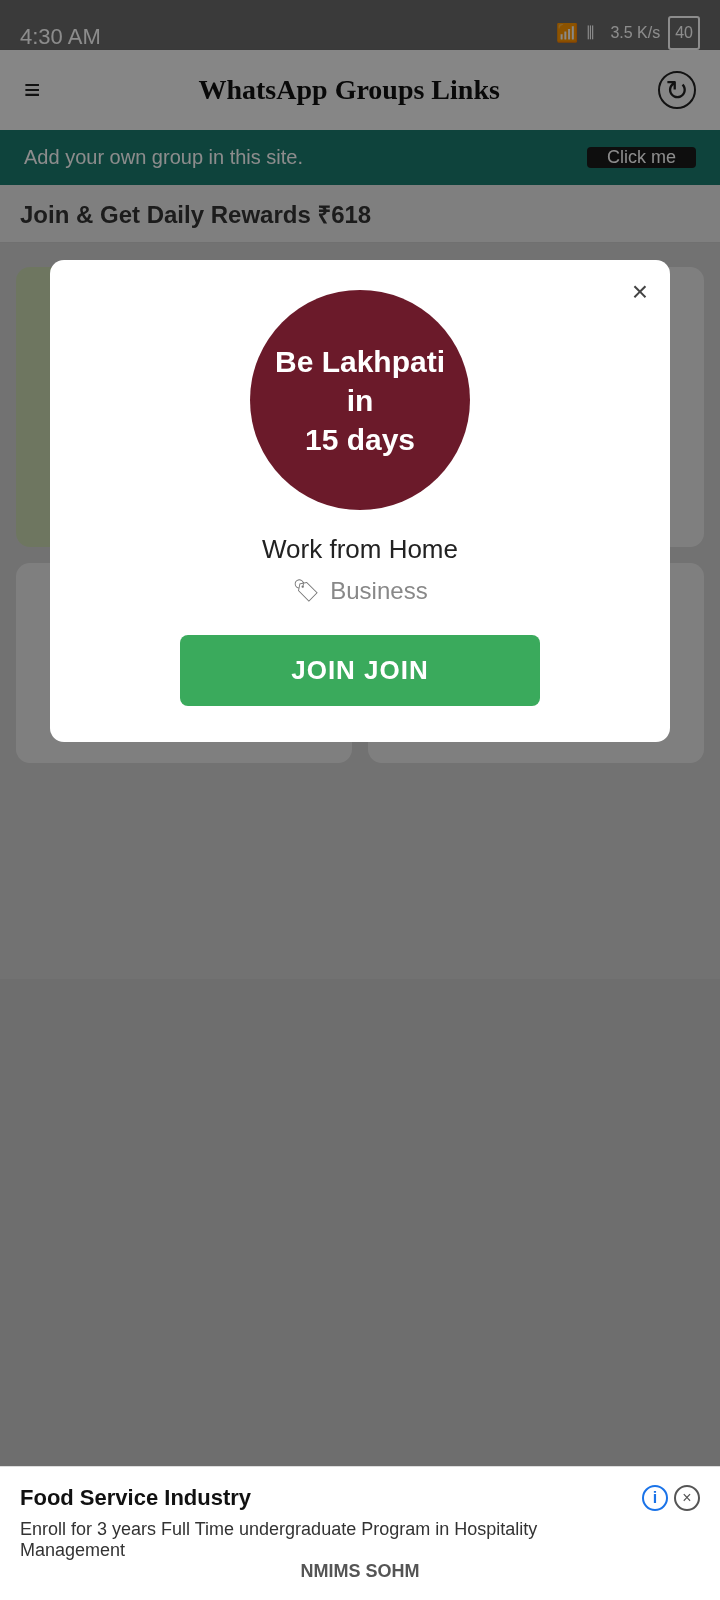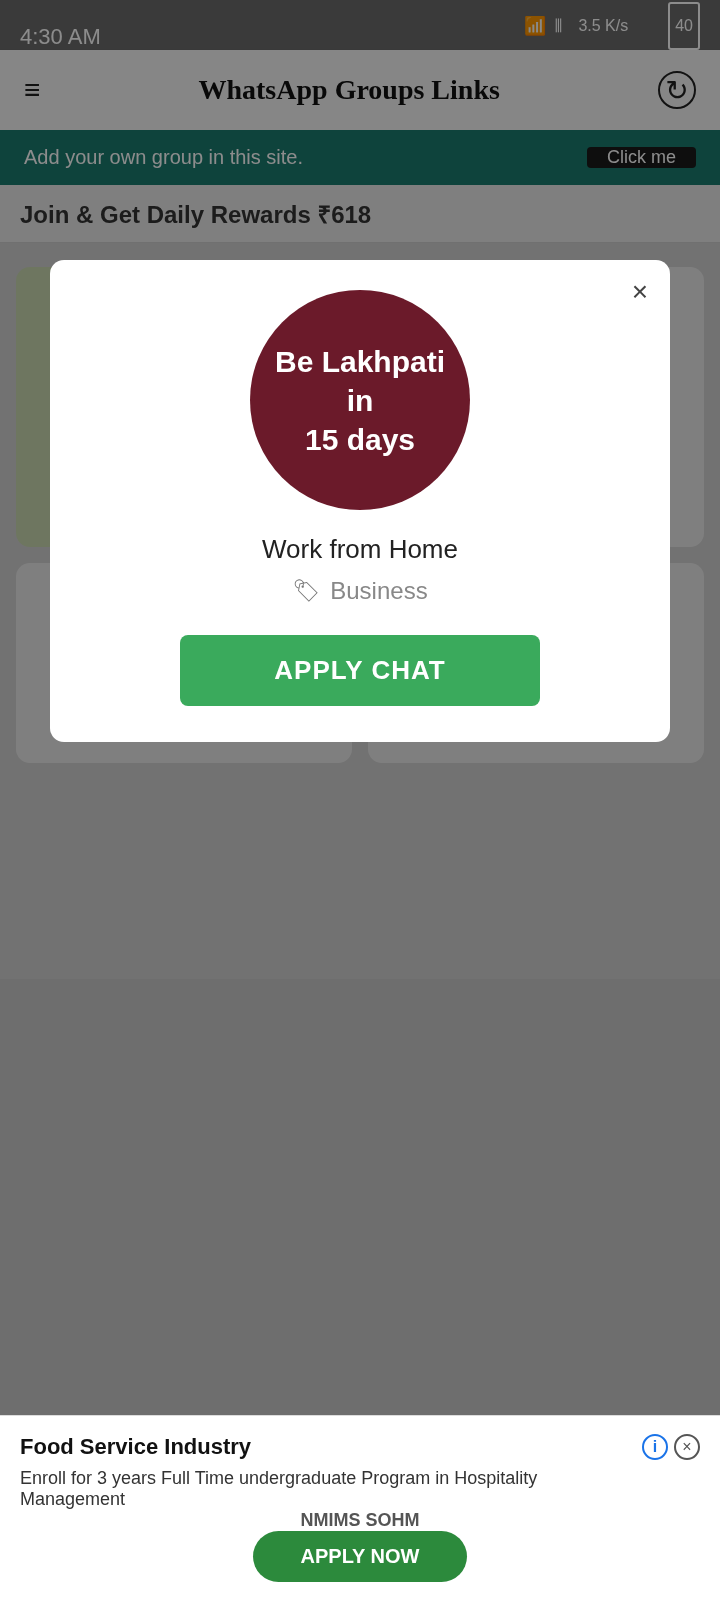--- a/index.html
+++ b/index.html
@@ -32,24 +32,23 @@
     .status-icons {
       display: flex;
       align-items: center;
       gap: 8px;
       color: white;
       font-size: 18px;
     }
     .battery-box {
       border: 2px solid white;
       border-radius: 3px;
-      padding: 13px 5px;
+      padding: 6px 5px;
       font-size: 16px;
       color: white;
-      margin-left: 32px;
     }
 
     
     .header {
       width: 720px;
       height: 80px;
       background: #f5f5f5;
       display: flex;
       align-items: center;
       justify-content: space-between;
@@ -450,32 +449,31 @@
       <span class="modal-circle-text">Be Lakhpati in<br>15 days</span>
     </div>
 
     <div class="modal-group-name">Work from Home</div>
 
     <div class="modal-category-row">
       <span class="modal-tag-icon">🏷</span>
       <span class="modal-category-text">Business</span>
     </div>
 
-    <button class="modal-join-btn">APPLY CHAT</button>
+    <button class="modal-join-btn">JOIN JOIN</button>
   </div>
 </div>
 
 <div class="ad-banner">
   <div class="ad-top-row">
     <div>
       <div class="ad-title">Food Service Industry</div>
       <div class="ad-desc">Enroll for 3 years Full Time undergraduate Program in Hospitality Management</div>
     </div>
     <div class="ad-icons-row">
       <div class="ad-info-icon">i</div>
       <div class="ad-close-icon">×</div>
     </div>
   </div>
   <div class="ad-footer">
     <span class="ad-brand">NMIMS SOHM</span>
-    <button class="ad-apply-btn">APPLY NOW</button>
   </div>
 </div>
 
 </body></html>

